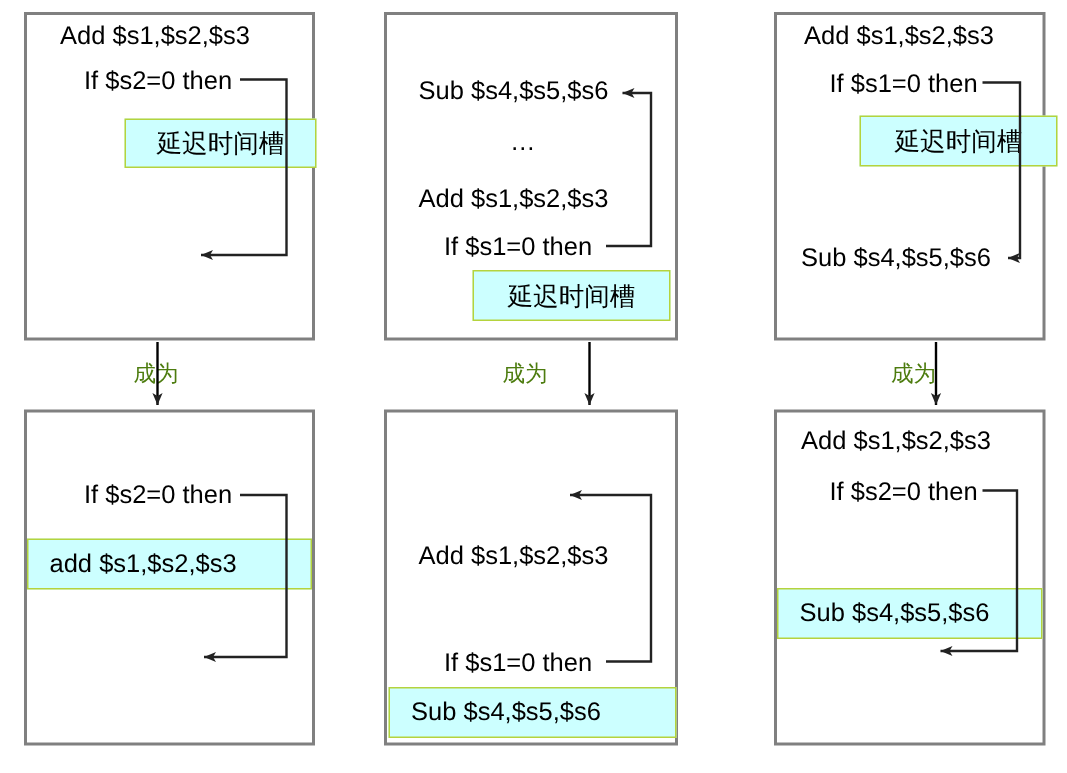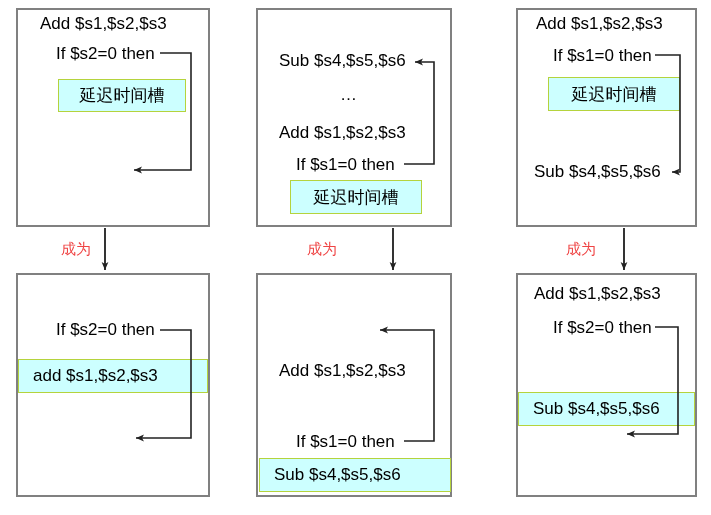--- a/index.html
+++ b/index.html
@@ -21,25 +21,25 @@
   }
   .ellipsis{
     position:absolute;white-space:nowrap;font-size:17px;color:#000;
   }
   .slot{
     position:absolute;box-sizing:border-box;
     background:#CCFFFF;border:1.5px solid #B5D33D;
     display:flex;align-items:center;
     font-size:17px;color:#000;
   }
-  .slot.cjk{justify-content:center;}
+  .slot.cjk{justify-content:center;margin-left:25px;}
   .slot.lft{justify-content:flex-start;padding-left:14px;}
 
   .becomes{
-    position:absolute;font-size:15px;color:#ef4444;white-space:nowrap;
+    position:absolute;font-size:15px;color:#4d7c0f;white-space:nowrap;margin-left:28px;
   }
   svg.ink{position:absolute;left:0;top:0;width:711px;height:515px;
     pointer-events:none;overflow:visible;}
 </style>
 </head>
 <body>
 
 <div id="stage">
 
   <div class="panel" style="left:16px;top:8px;width:194px;height:219px;"></div>

